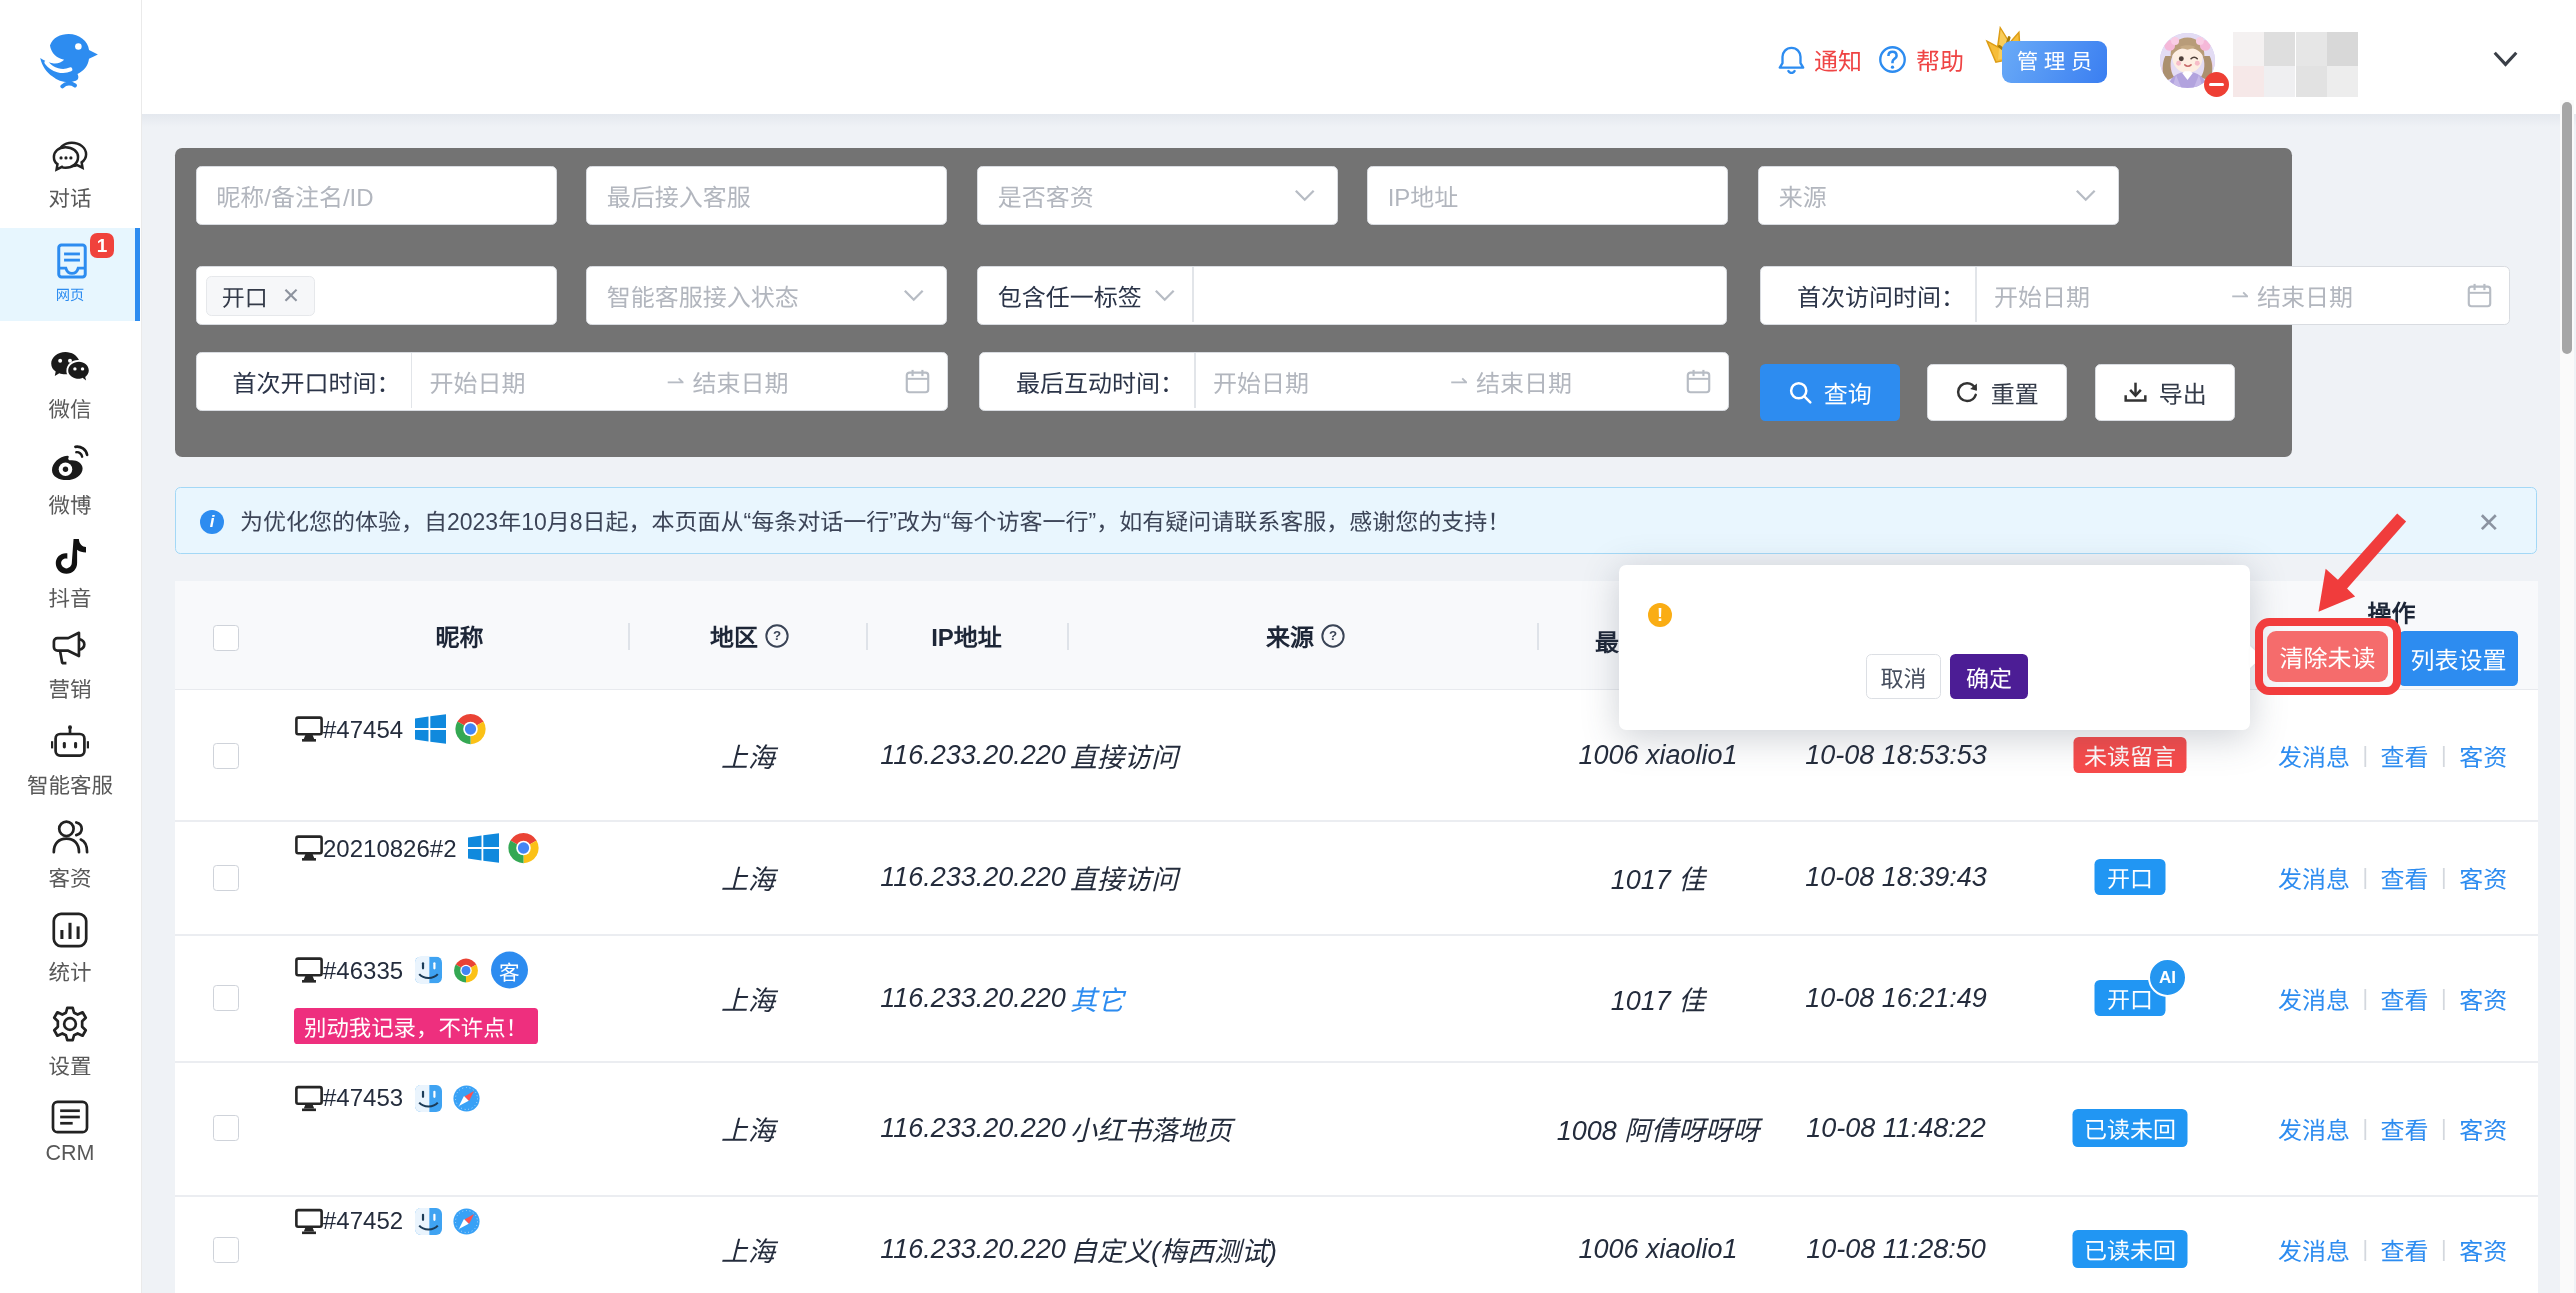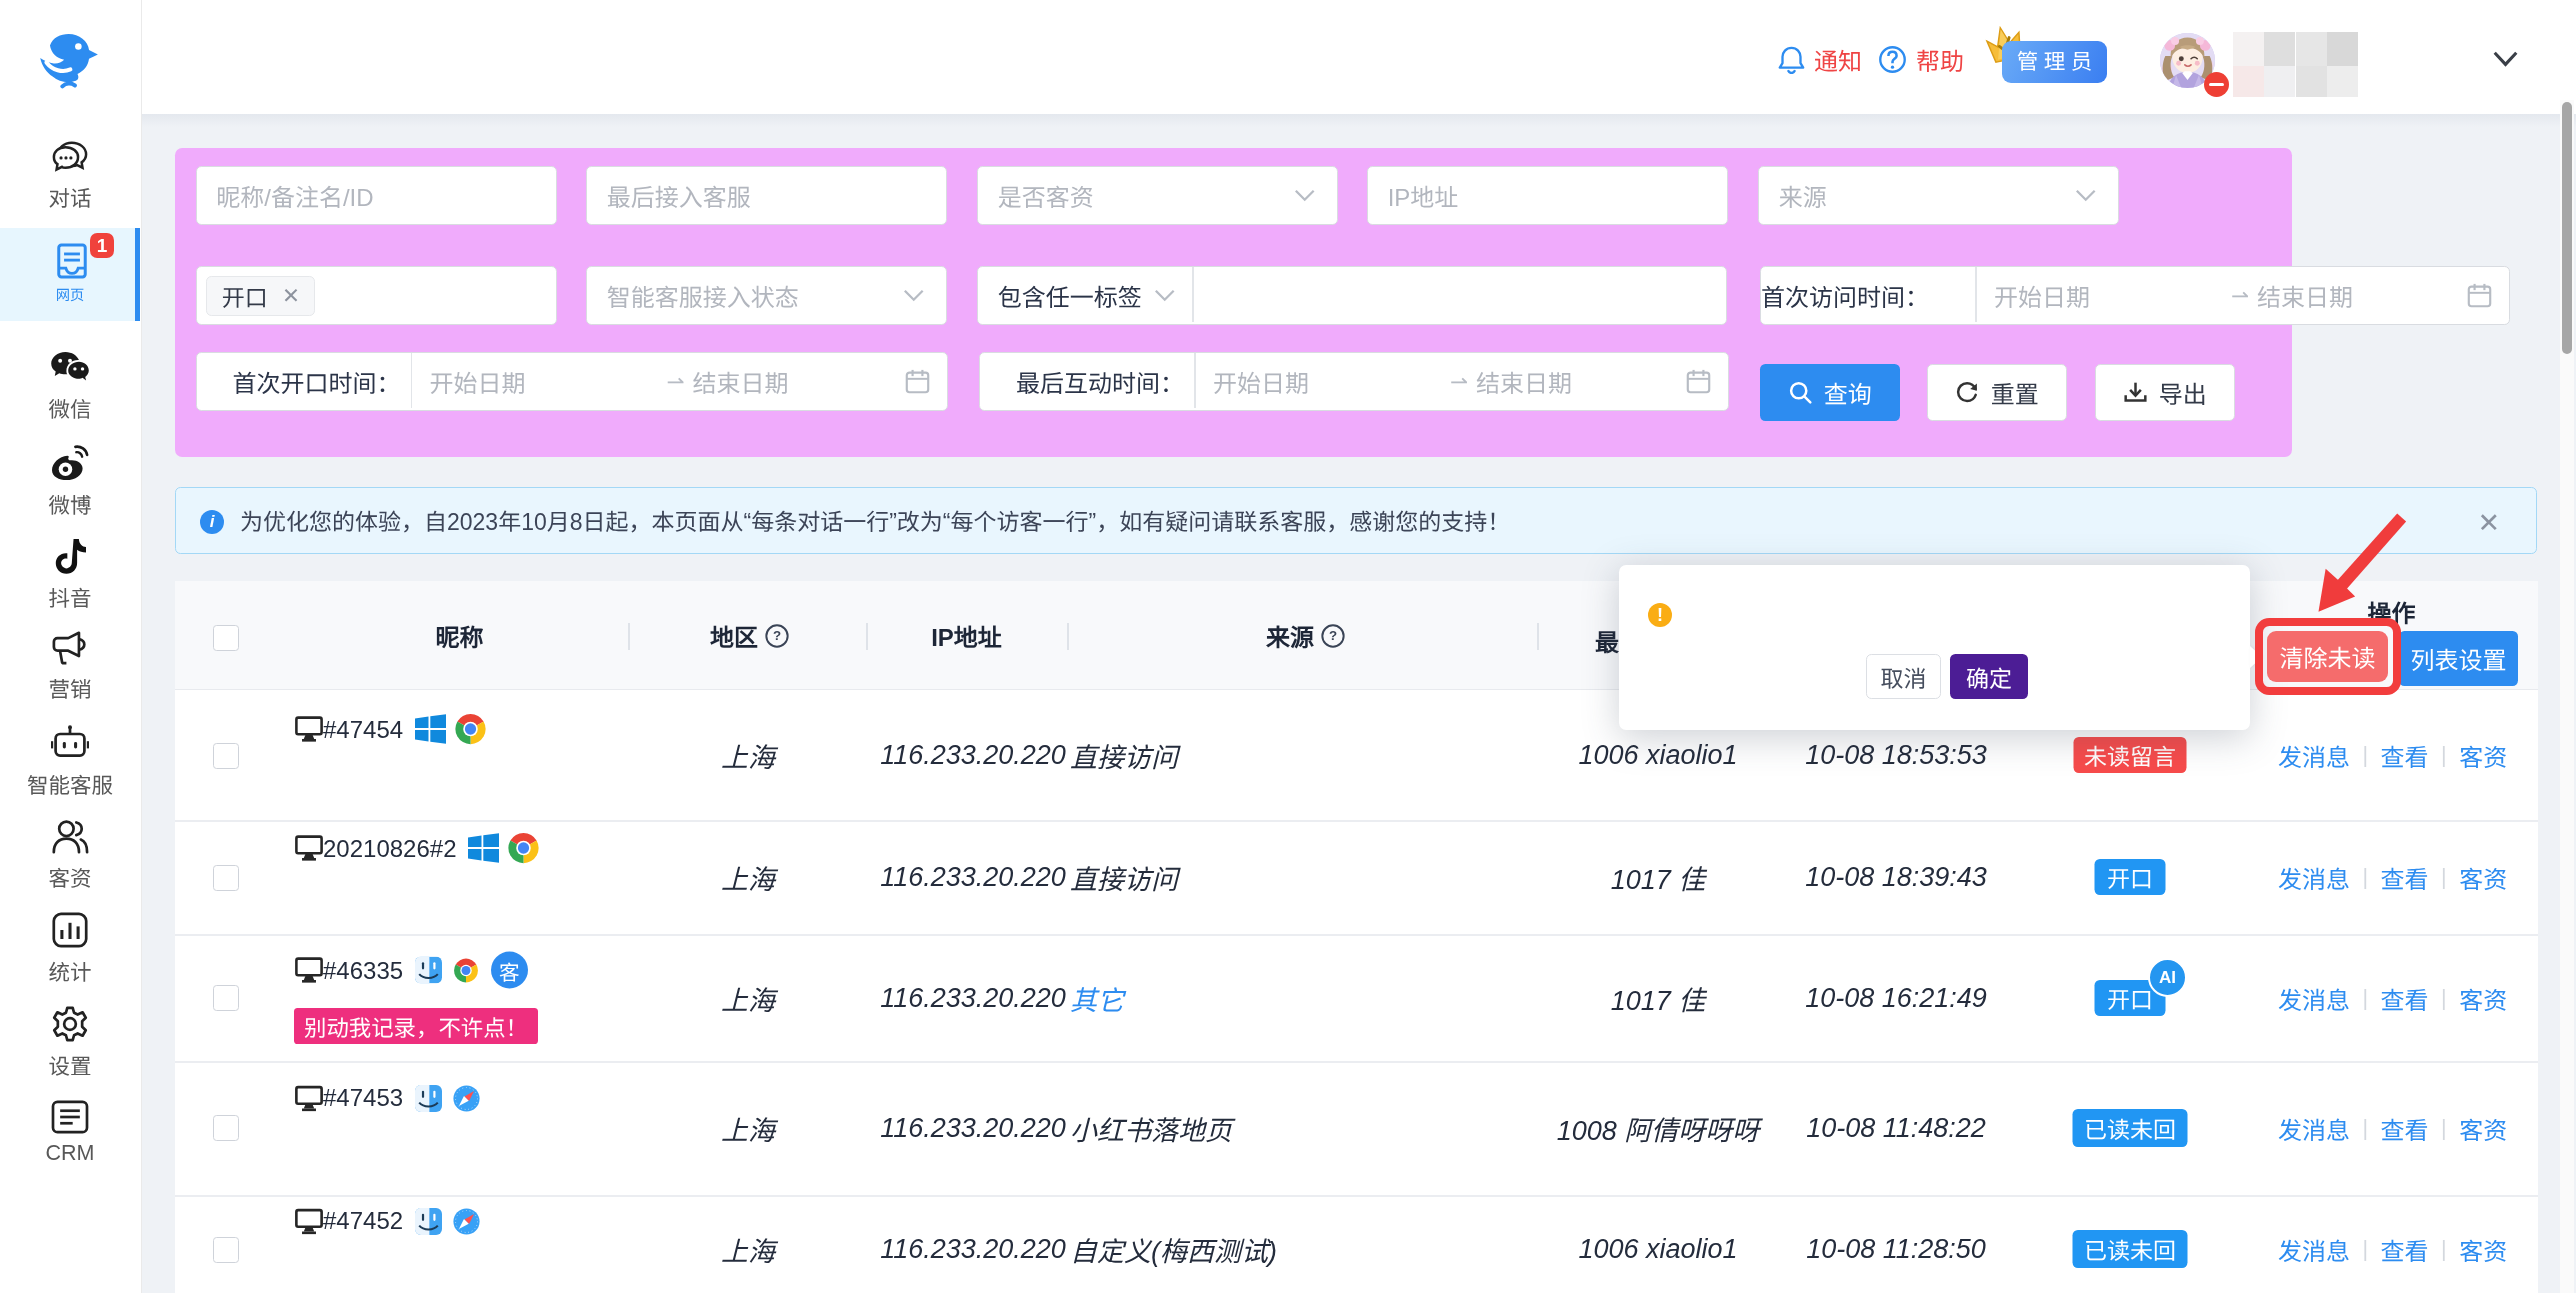--- a/index.html
+++ b/index.html
@@ -35,21 +35,21 @@
     text-align:center; line-height:42px; letter-spacing:5.4px; text-indent:5.4px; z-index:2;}
   #avatar { left:2018px; top:33px; width:55px; height:55px; border-radius:50%; overflow:hidden;
     background:#cfc6ee; }
   #minus-badge { left:2062px; top:72px; width:25px; height:25px; border-radius:50%; background:#ee3f34; z-index:3;}
   #minus-badge::after { content:""; position:absolute; left:5.4px; top:10.7px; width:14.3px; height:3.6px; background:#fff; border-radius:1.8px;}
   #mosaic { left:2091px; top:32px; width:125px; height:65px; }
   #mosaic div { position:absolute; }
   #chev { left:2350px; top:50px; }
 
   
-  #fpanel { left:175px; top:148px; width:2117px; height:309px; background:#f0abfc; border-radius:7.2px; }
+  #fpanel { left:175px; top:148px; width:2117px; height:309px; background:#737373; border-radius:7.2px; }
   .fin { position:absolute; height:59px; border:1.8px solid #d9dce1; border-radius:5.4px; background:#fff;
     font-size:24px; color:#b2b6be; display:flex; align-items:center; }
   .fin .ph { padding-left:19.7px; }
   .lab { color:#2b3448; }
   .chev-dn { position:absolute; right:21.5px; top:50%; margin-top:-6.3px; }
   .dateph { color:#b2b6be; }
   .cal { position:absolute; right:17px; top:50%; margin-top:-12.5px; }
   .fdiv { position:absolute; top:0; width:1.8px; height:55px; background:#e2e5e9; }
   .fbtn { position:absolute; height:57px; border-radius:5.4px; font-size:24px;
     display:flex; align-items:center; justify-content:center; }
@@ -346,21 +346,21 @@
   </div>
   <div class="fin" style="left:802px;top:118px;width:750px">
     <div class="fdiv" style="left:214px"></div>
     <span class="ph lab" style="padding-left:19.7px">包含任一标签</span>
     <svg style="margin-left:12.5px" width="21.5" height="13.4" viewBox="0 0 24 15">
         <polyline points="2,2 12,12 22,2" fill="none" stroke="#b7bcc4" stroke-width="2.6"></polyline>
       </svg>
   </div>
   <div class="fin" style="left:1585px;top:118px;width:750px">
     <div class="fdiv" style="left:214px"></div>
-    <span class="lab" style="position:absolute;left:0;width:204px;text-align:left;font-size:24px">首次访问时间：</span>
+    <span class="lab" style="position:absolute;left:0;width:204px;text-align:right;font-size:24px">首次访问时间：</span>
     <span class="dateph" style="position:absolute;left:233px">开始日期</span>
     <span style="position:absolute;left:470px;color:#b7bcc4;font-size:21.5px">⇀</span>
     <span class="dateph" style="position:absolute;left:496px">结束日期</span>
     <svg class="cal" width="25" height="25" viewBox="0 0 28 28">
       <rect x="2" y="4" width="24" height="22" rx="3" fill="none" stroke="#b7bcc4" stroke-width="2.4"></rect>
       <line x1="8.5" y1="1" x2="8.5" y2="8" stroke="#b7bcc4" stroke-width="2.4"></line>
       <line x1="19.5" y1="1" x2="19.5" y2="8" stroke="#b7bcc4" stroke-width="2.4"></line>
       <line x1="2" y1="11" x2="26" y2="11" stroke="#b7bcc4" stroke-width="2.2"></line>
     </svg>
   </div>

